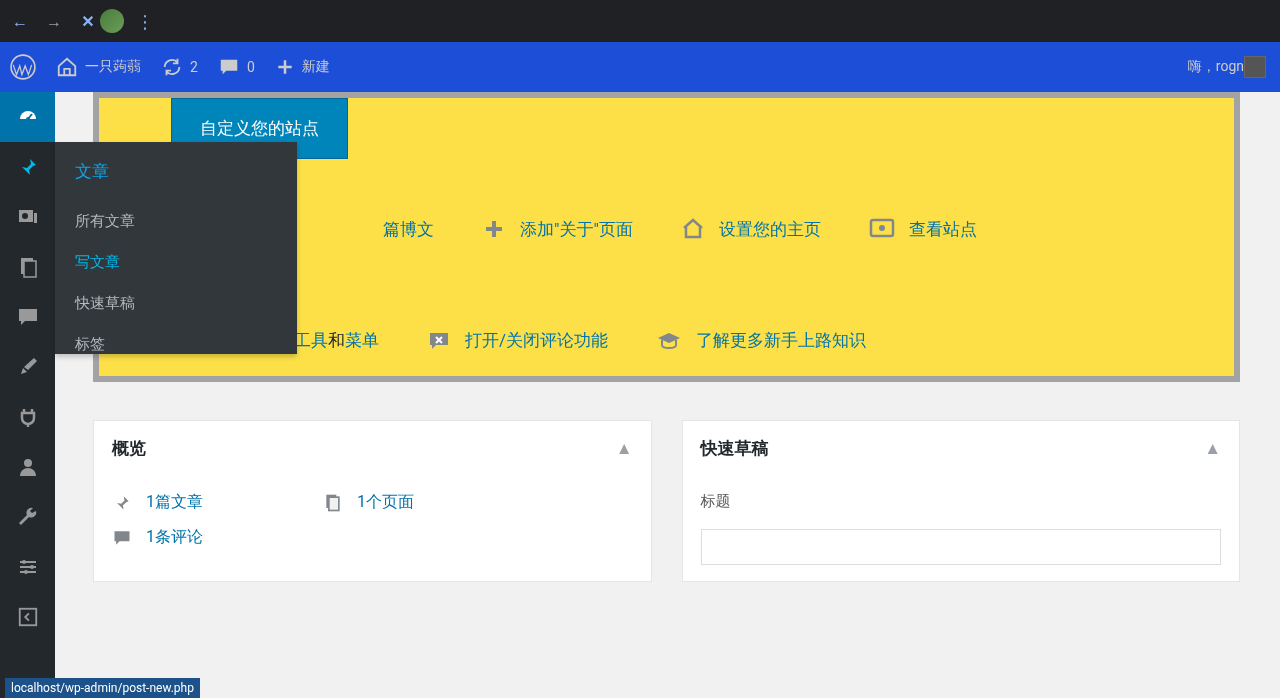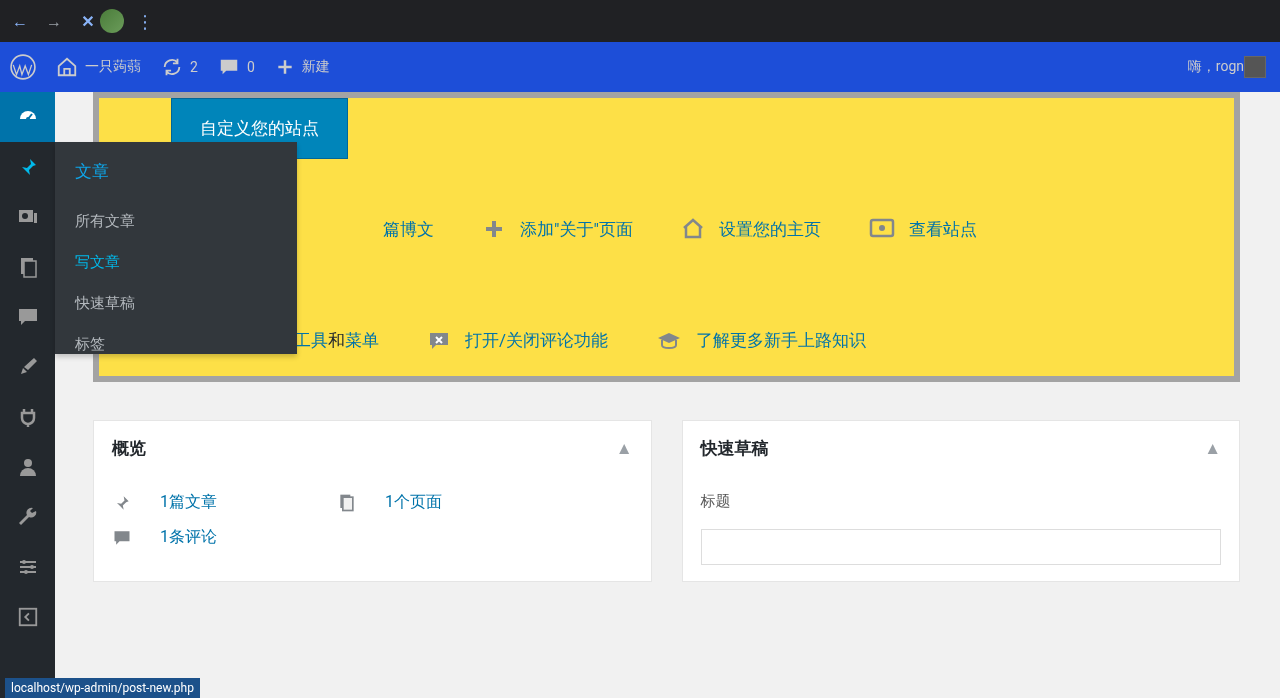--- a/index.html
+++ b/index.html
@@ -33,21 +33,21 @@
 .flyout-item.active{color:#00b9eb}
 .flyout-item:last-child{padding-bottom:0}
 .content{position:absolute;left:55px;top:50px;right:0;bottom:0;background:#f1f1f1;overflow:hidden}
 .customize-btn{display:inline-block;background:#0085ba;color:#fff;padding:18px 28px;font-size:17px;margin:0 0 0 72px;border:1px solid #006799;cursor:pointer}
 .qlink{display:flex;align-items:center;gap:14px;color:#0073aa;font-size:17px;cursor:pointer}
 .qlink .ico{color:#82878c;font-size:22px}
 .panels{display:flex;gap:30px;padding:0 40px 0 38px;margin-top:38px}
 .panel{flex:1;background:#fff;border:1px solid #e5e5e5}
 .panel-head{display:flex;justify-content:space-between;align-items:center;padding:16px 18px;font-size:17px;font-weight:bold;color:#23282d;cursor:pointer}
 .panel-body{padding:16px 18px}
-.stat{display:flex;align-items:center;gap:28px;color:#0073aa;font-size:16px;margin-bottom:14px;cursor:pointer}
+.stat{display:flex;align-items:center;gap:14px;color:#0073aa;font-size:16px;margin-bottom:14px;cursor:pointer}
 .stat .ico{color:#82878c;font-size:18px}
 .stat.gray{color:#82878c}
 .draft-label{color:#555;font-size:15px;margin-bottom:18px}
 .draft-input{width:100%;height:36px;border:1px solid #ddd;padding:0 8px;font-size:14px}
 .status-bar{position:absolute;left:5px;bottom:0;background:#1c518a;color:#fff;font-size:12px;padding:3px 6px;z-index:20}
 .caret{color:#9aa0a6}
 svg{display:block}
 .welcome-wrap{background:#fde047;margin:0 40px 0 38px;border:6px solid #a3a3a3}
 .inner-links{padding:58px 0 0 72px}
 .link-row{display:flex;gap:48px;align-items:center;margin-bottom:40px}

